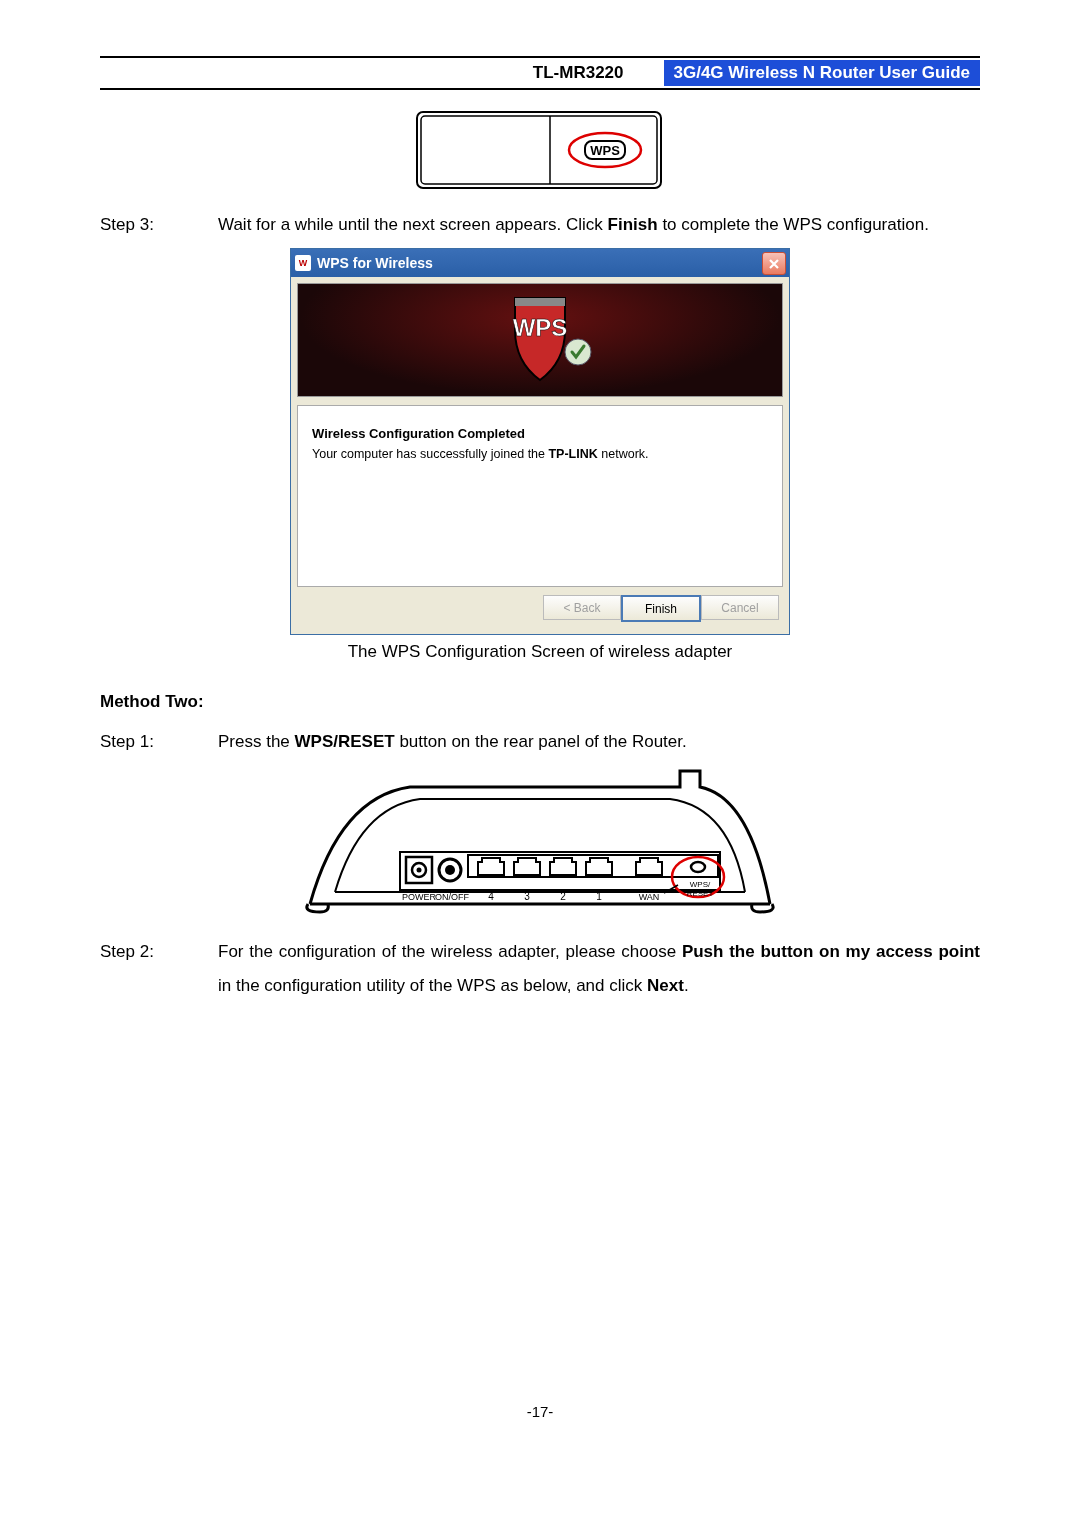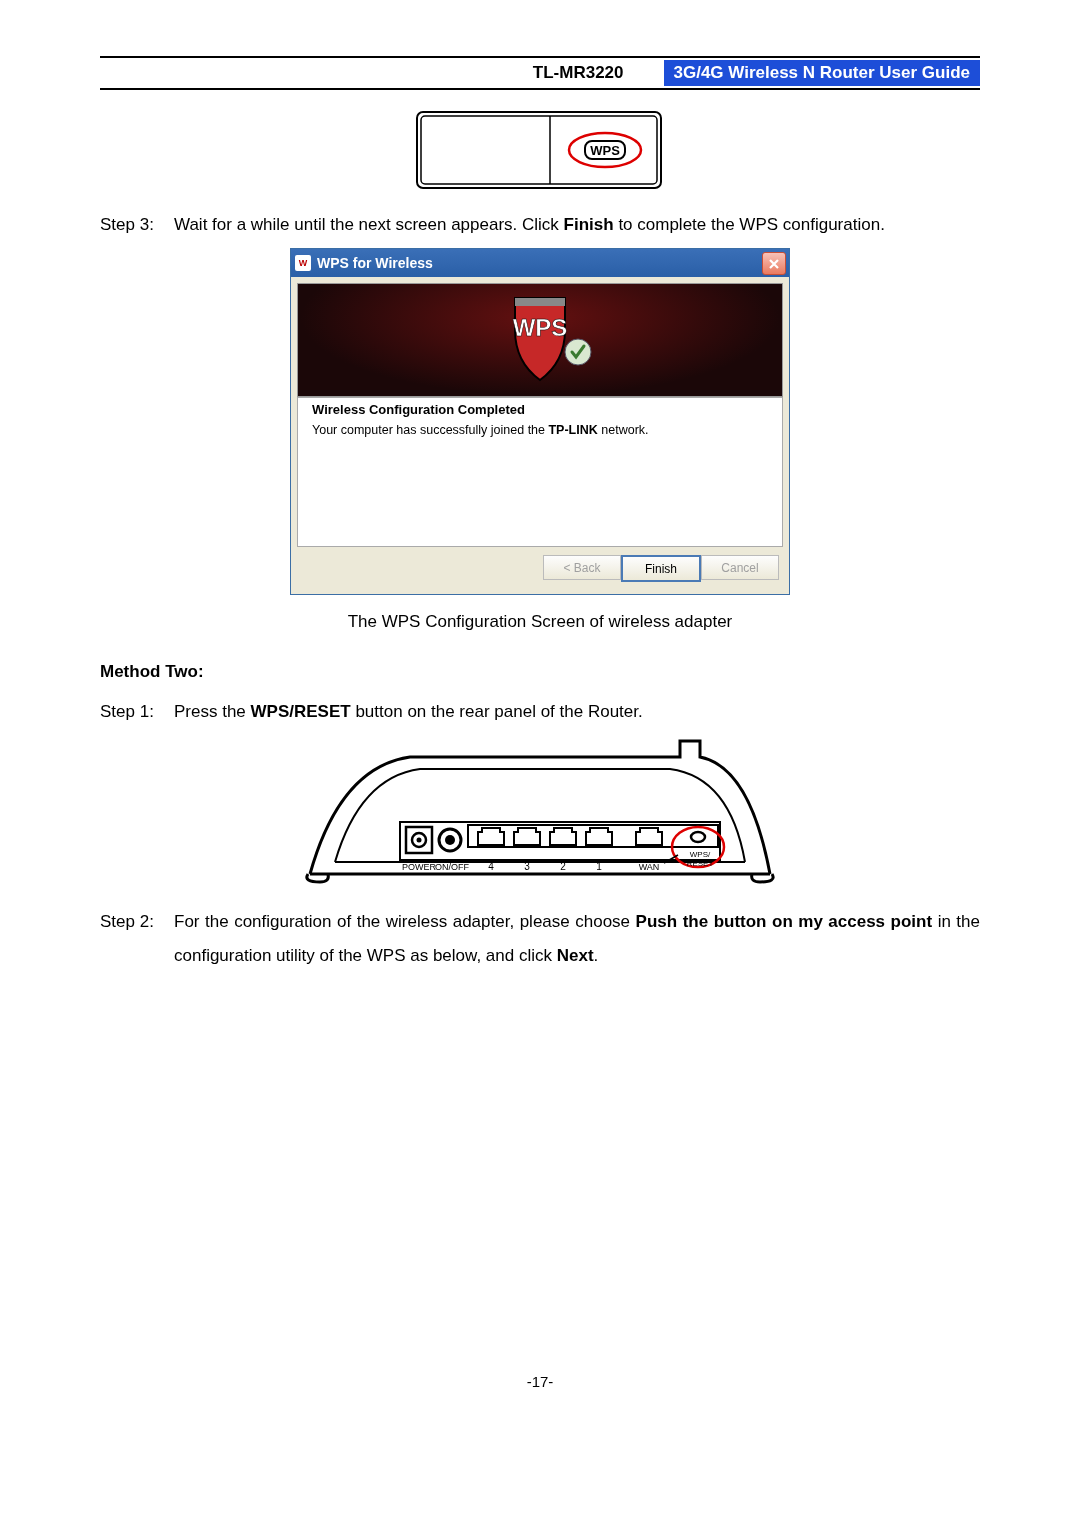--- a/index.html
+++ b/index.html
@@ -42,20 +42,21 @@
     height: 90px;
     margin: 18px auto 10px auto;
     position: relative;
   }
   .wps-front svg { display:block; }
   .step-block {
     display: flex;
     font-size: 17px;
     line-height: 2.0;
     margin-top: 6px;
+    gap: 44px;
   }
   .step-label {
     width: 74px;
     flex-shrink: 0;
   }
   .step-text {
     flex: 1;
     text-align: justify;
   }
   .dialog-outer {
@@ -100,23 +101,23 @@
   .dlg-banner {
     height: 112px;
     background: radial-gradient(ellipse at 50% 30%, #641010 0%, #1b0708 70%);
     border: 1px solid #999;
     position: relative;
     display:flex; align-items:center; justify-content:center;
   }
   .dlg-content {
     background: #fff;
     border: 1px solid #aaa;
-    padding: 4px 14px;
+    padding: 20px 14px;
     height: 140px;
-    margin-top: 0;
+    margin-top: 8px;
   }
   .dlg-content-title {
     font-weight: bold;
     font-size: 13px;
     margin-bottom: 6px;
   }
   .dlg-content-line {
     font-size: 12.5px;
   }
   .dlg-buttons {
@@ -133,21 +134,20 @@
     display:flex; align-items:center; justify-content:center;
     color: #000;
   }
   .dlg-btn.disabled { color: #a0a0a0; border-color:#bbb; }
   .dlg-btn.primary {
     border: 2px solid #4a7ab5;
   }
   .caption {
     text-align: center;
     font-size: 17px;
-    margin-top: 10px;
     line-height: 2.0;
   }
   .method-title {
     font-weight: bold;
     font-size: 17px;
     margin-top: 16px;
     line-height: 2.0;
   }
   .router-rear {
     width: 480px;

